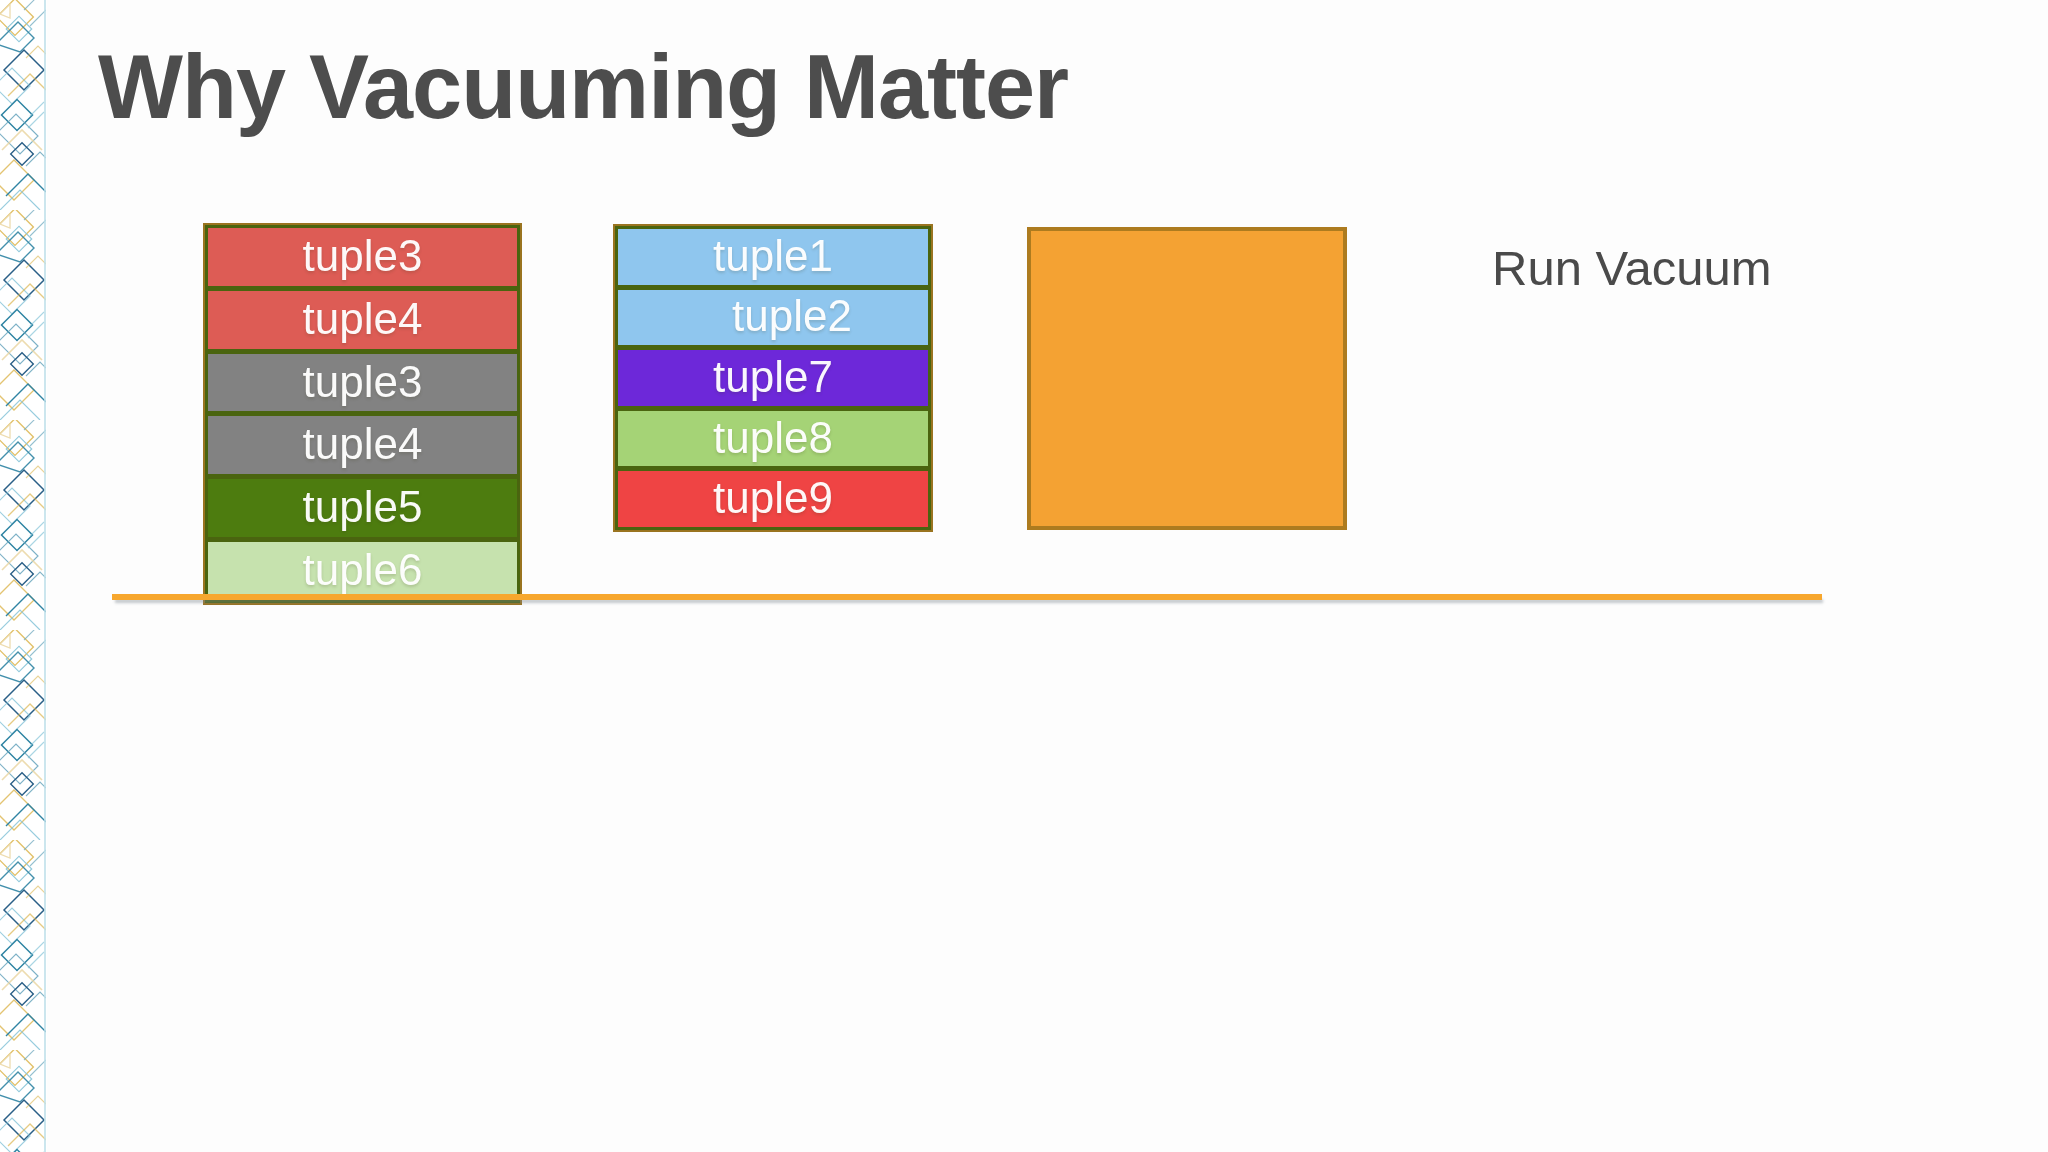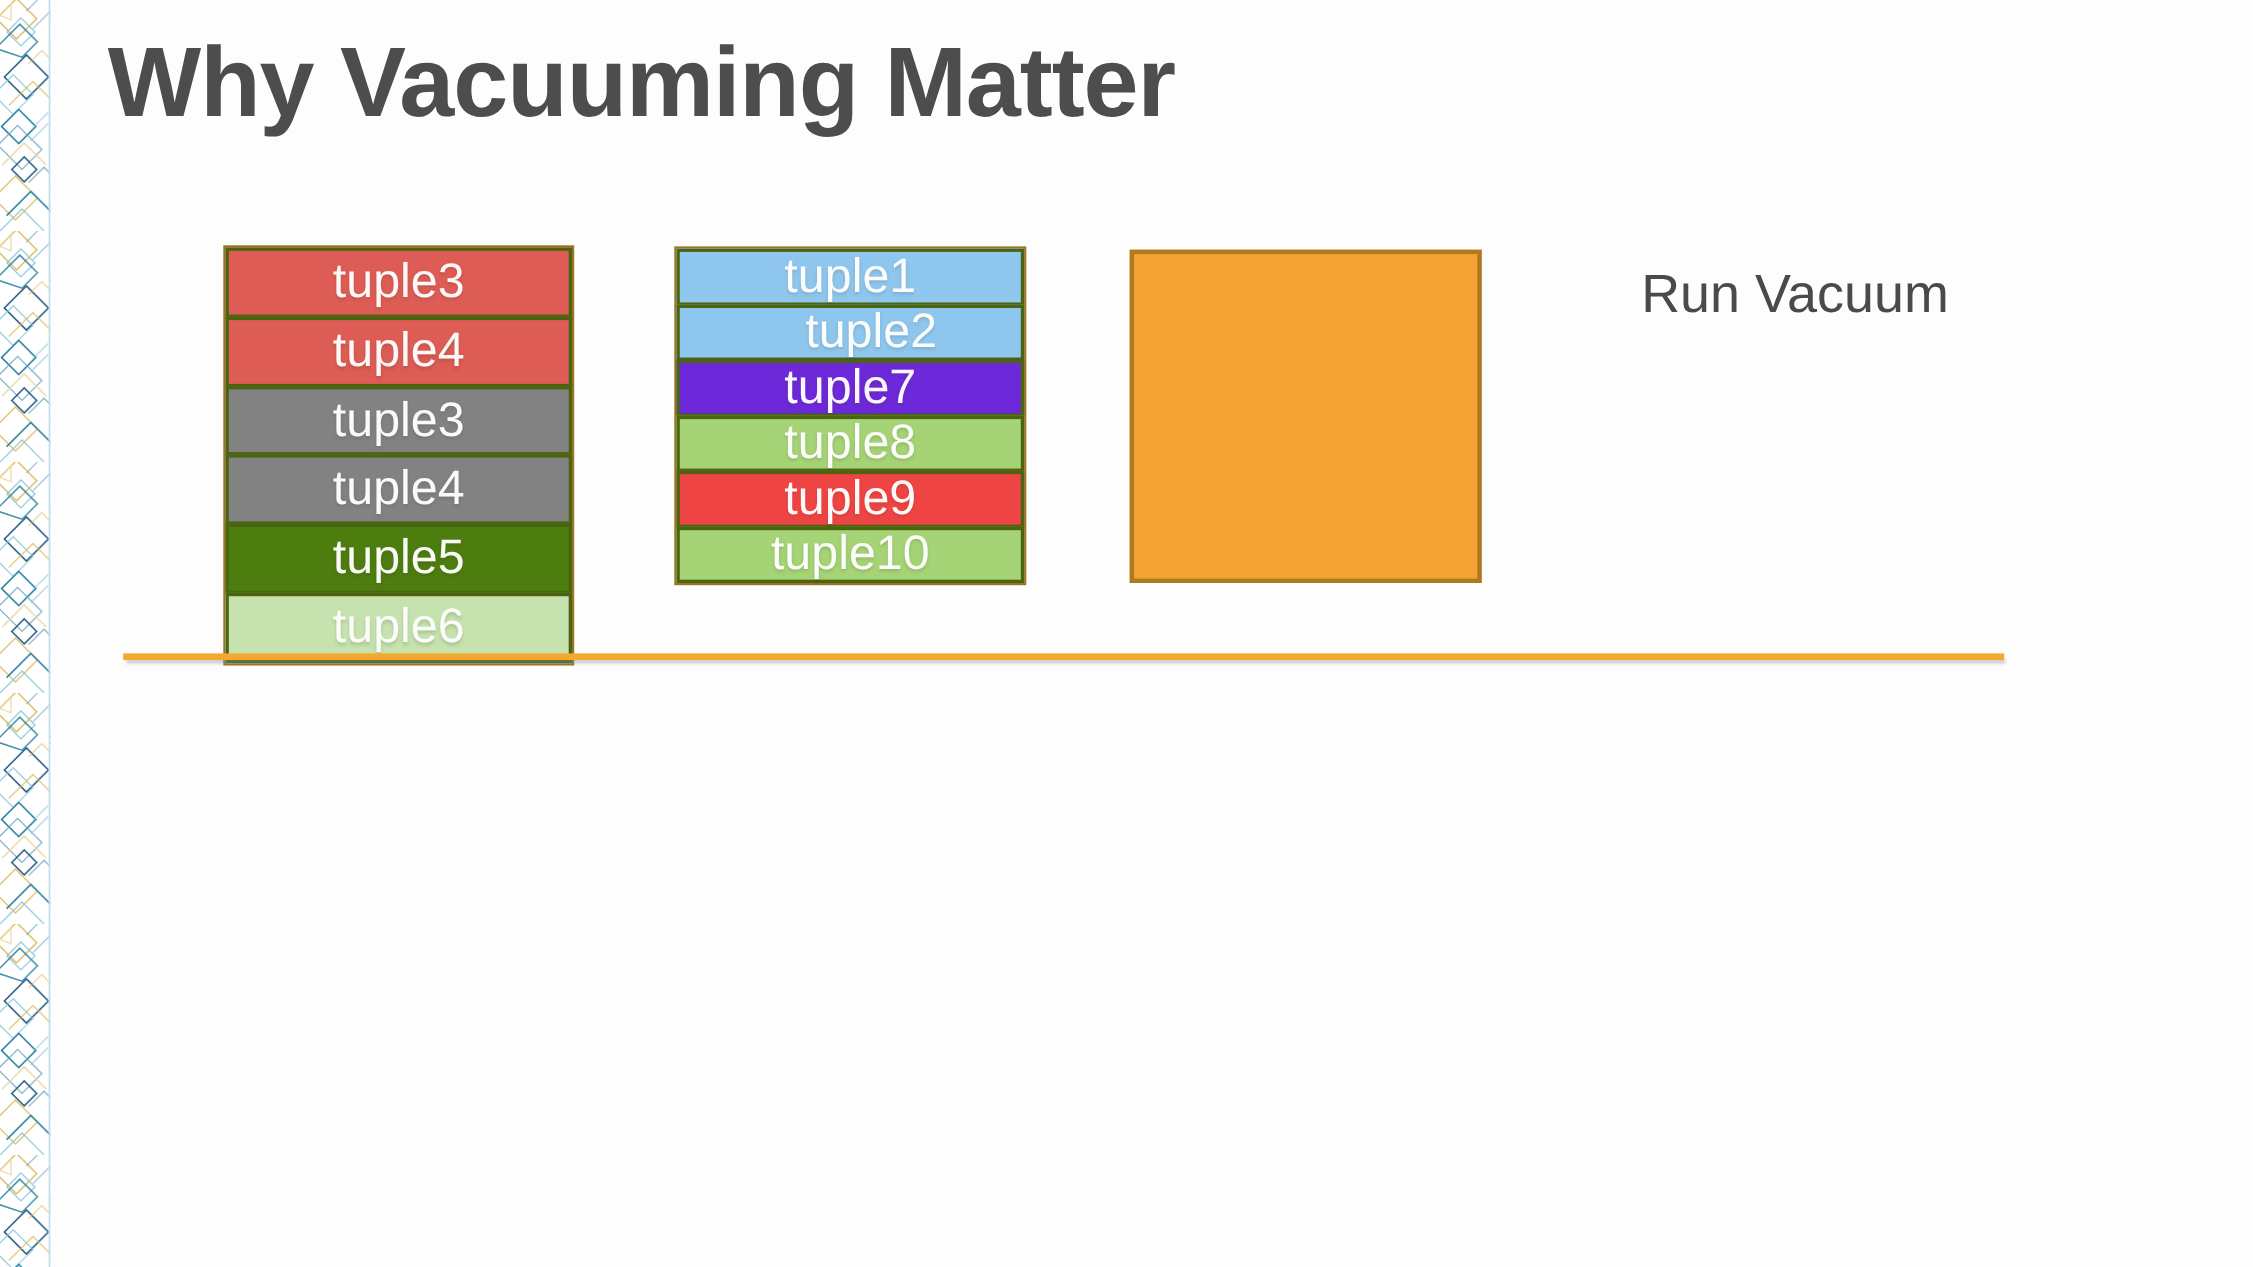--- a/index.html
+++ b/index.html
@@ -18,21 +18,21 @@
     background: #fdfdfd;
   }
   .left-strip {
     position: absolute;
     left: 0; top: 0;
     width: 47px; height: 1152px;
   }
   .slide-title {
     position: absolute;
     left: 98px;
-    top: 24px;
+    top: 36px;
     font-size: 90px;
     font-weight: bold;
     letter-spacing: -1px;
     color: var(--title-text, #4d4d4d);
     white-space: nowrap;
   }
   .page {
     position: absolute;
     display: flex;
     flex-direction: column;
@@ -149,23 +149,20 @@
       </div>
       <div class="tuple-row" style="background: #6d28d9;">
         <span>tuple7</span>
       </div>
       <div class="tuple-row" style="background: rgb(165, 211, 118);">
         <span>tuple8</span>
       </div>
       <div class="tuple-row" style="background: #ef4444;">
         <span>tuple9</span>
       </div>
-      <div class="tuple-row" style="background: rgb(165, 211, 118);">
-        <span>tuple10</span>
-      </div>
     </div>
 
   <div class="page page-3"></div>
 
   <div class="run-vacuum">Run Vacuum</div>
 
   <div class="divider-line"></div>
 
 </div>
 

